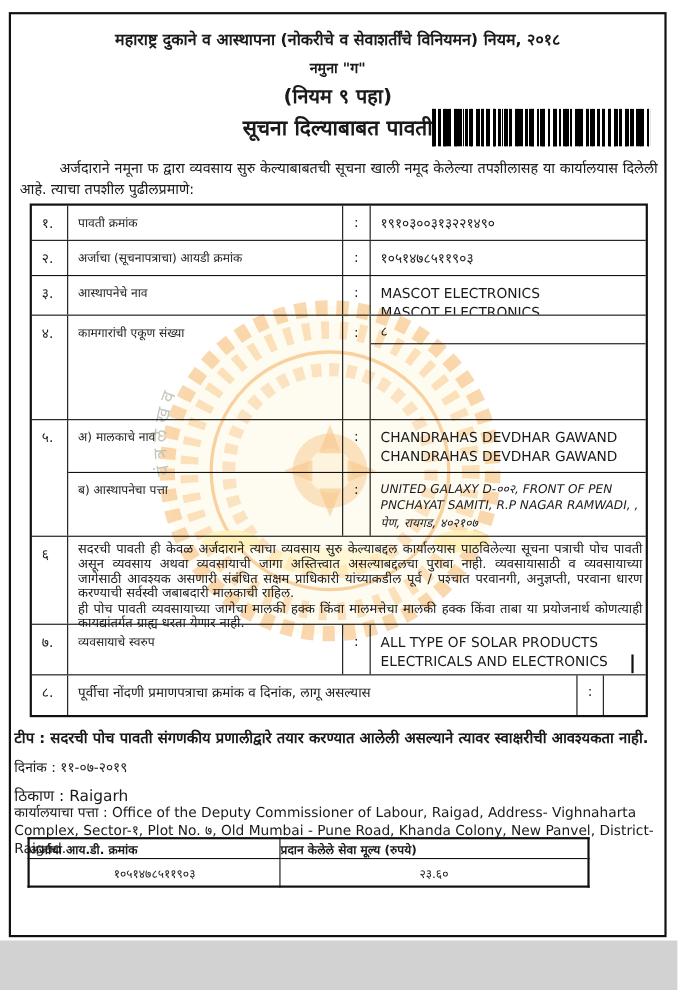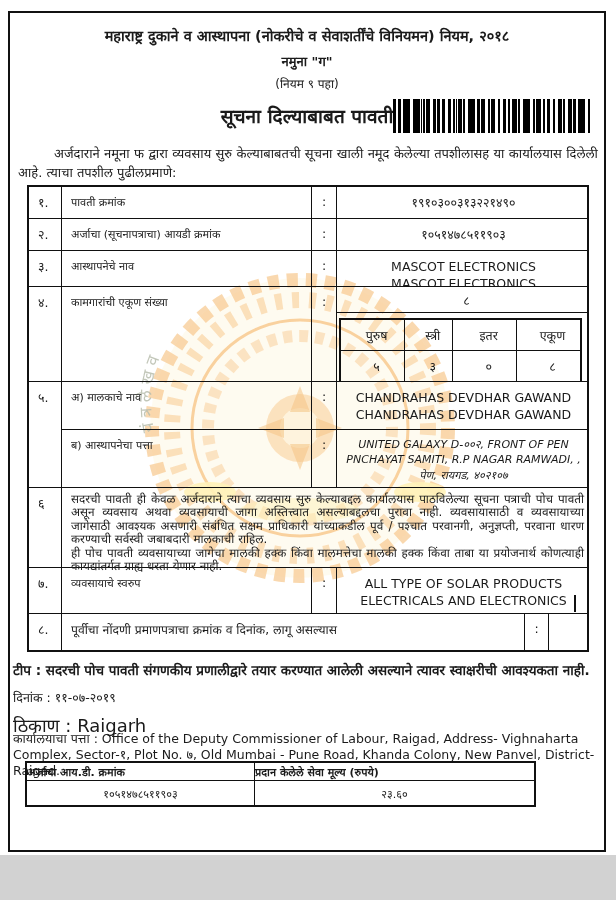--- a/index.html
+++ b/index.html
@@ -13,59 +13,59 @@
     position:absolute;left:8px;top:11px;width:598px;height:841px;
     border:2px solid #111;background:#fff;box-sizing:border-box;overflow:hidden;
   }
   .wm{position:absolute;left:120px;top:245px;width:340px;height:340px;z-index:0;opacity:.6;pointer-events:none;}
   .layer{position:absolute;z-index:1;}
 
   
   .hdr{left:0;top:12px;width:100%;text-align:center;}
   .hdr-l1{font-weight:bold;font-size:14.5px;}
   .hdr-l2{font-weight:bold;font-size:13px;margin-top:7px;}
-  .hdr-l3{font-weight:normal;font-size:12px;margin-top:5px;}
+  .hdr-l3{font-weight:bold;font-size:18px;margin-top:5px;}
   .titlebar{left:0;top:86px;width:100%;height:36px;}
   .doc-title{position:absolute;left:0;right:0;text-align:center;top:4px;font-weight:bold;font-size:19px;}
   .barcode{
     position:absolute;left:383px;top:0px;width:198px;height:34px;background-color:#fff;
     background-image:
       repeating-linear-gradient(90deg,#000 0 2px,rgba(0,0,0,0) 2px 5px),
       repeating-linear-gradient(90deg,#000 0 3px,rgba(0,0,0,0) 3px 11px),
       repeating-linear-gradient(90deg,#000 0 1px,rgba(0,0,0,0) 1px 7px);
   }
   .intro{left:8px;top:131px;width:580px;font-size:13px;line-height:19px;text-align:justify;}
   .intro .ind{display:inline-block;width:36px;}
 
   
   .mtable{left:17px;top:172px;width:562px;border:2px solid #111;box-sizing:border-box;background:transparent;}
   .mrow{display:flex;border-bottom:1.5px solid #111;box-sizing:border-box;}
   .mrow:last-child{border-bottom:none;}
   .c-no{width:33px;border-right:1px solid #111;box-sizing:border-box;padding:7px 0 0 9px;font-size:12.5px;}
   .c-label{width:250px;border-right:1px solid #111;box-sizing:border-box;padding:7px 6px 0 9px;font-size:11px;}
   .c-colon{width:25px;border-right:1px solid #111;box-sizing:border-box;padding-top:7px;text-align:center;font-size:12.5px;}
-  .c-value{flex:1;padding:7px 6px 0 9px;font-size:12.5px;line-height:17px;overflow:hidden;text-align:center;}
+  .c-value{flex:1;padding:7px 6px 0 9px;font-size:12.5px;line-height:17px;overflow:hidden;}
   .h32{height:32px;} .h36{height:36px;} .h95{height:95px;} .h80{height:80px;} .h46{height:46px;} .h48{height:48px;} .h58{height:58px;}
   .sub-col{flex:1;display:flex;flex-direction:column;}
   .sub-row{display:flex;box-sizing:border-box;}
   .sub-row.first{border-bottom:1.5px solid #111;}
   .merged{flex:1;padding:5px 3px 0 9px;font-size:11.8px;line-height:13.4px;text-align:justify;}
   .total-line{height:26px;border-bottom:1px solid #111;padding:5px 0 0 9px;box-sizing:border-box;font-size:12.5px;}
   .wtable{margin:5px 8px 0 2px;border:2px solid #111;border-collapse:collapse;width:243px;}
   .wtable td{border:1.5px solid #111;font-size:12.5px;padding:6px 0 6px 8px;height:18px;}
   .wc1{width:62px;} .wc2{width:44px;} .wc3{width:62px;} .wc4{width:61px;}
   .c-label-wide{width:463px;border-right:1px solid #111;box-sizing:border-box;padding:7px 4px 0 9px;font-size:12.2px;}
   .c-colon-wide{width:24px;border-right:1px solid #111;box-sizing:border-box;padding-top:7px;text-align:center;font-size:12.5px;}
 
   .cursor-bar{position:absolute;left:564px;top:582px;width:2px;height:17px;background:#111;}
 
   
   .note{left:3px;top:648px;width:592px;font-weight:bold;font-size:13.5px;}
   .dateline{left:3px;top:676px;font-size:12.5px;}
-  .placeline{left:3px;top:700px;font-size:18px;}
+  .placeline{left:3px;top:700px;font-size:14px;}
   .office{left:3px;top:718px;width:588px;font-size:12.5px;line-height:16px;}
 
   
   .ftable{left:15px;top:748px;width:511px;border:2px solid #111;border-collapse:collapse;}
   .ftable th{border:1.5px solid #111;font-size:11px;font-weight:bold;height:15px;padding:1px 0;text-align:left;}
   .ftable td{border:1.5px solid #111;font-size:11px;height:22px;text-align:center;}
   .fc1{width:227px;}
 </style>
 </head>
 <body>
@@ -130,36 +130,20 @@
         <div>MASCOT ELECTRONICS</div>
       </div>
     </div>
 
     <div class="mrow h95">
       <div class="c-no">४.</div>
       <div class="c-label">कामगारांची एकूण संख्या</div>
       <div class="c-colon">:</div>
       <div class="c-value" style="padding:0;">
         <div class="total-line">८</div>
-        <table class="wtable">
-          <tbody>
-              <tr>
-            <td class="wc1">पुरुष</td>
-            <td class="wc2">स्त्री</td>
-            <td class="wc3">इतर</td>
-            <td class="wc4">एकूण</td>
-          </tr>
-          <tr>
-            <td>५</td>
-            <td>३</td>
-            <td>०</td>
-            <td>८</td>
-          </tr>
-        </tbody>
-          </table>
       </div>
     </div>
 
     <div class="mrow" style="height:106px;">
       <div class="c-no">५.</div>
       <div class="sub-col">
         <div class="sub-row first h48">
           <div class="c-label" style="width:250px;">अ) मालकाचे नाव</div>
           <div class="c-colon">:</div>
           <div class="c-value">

